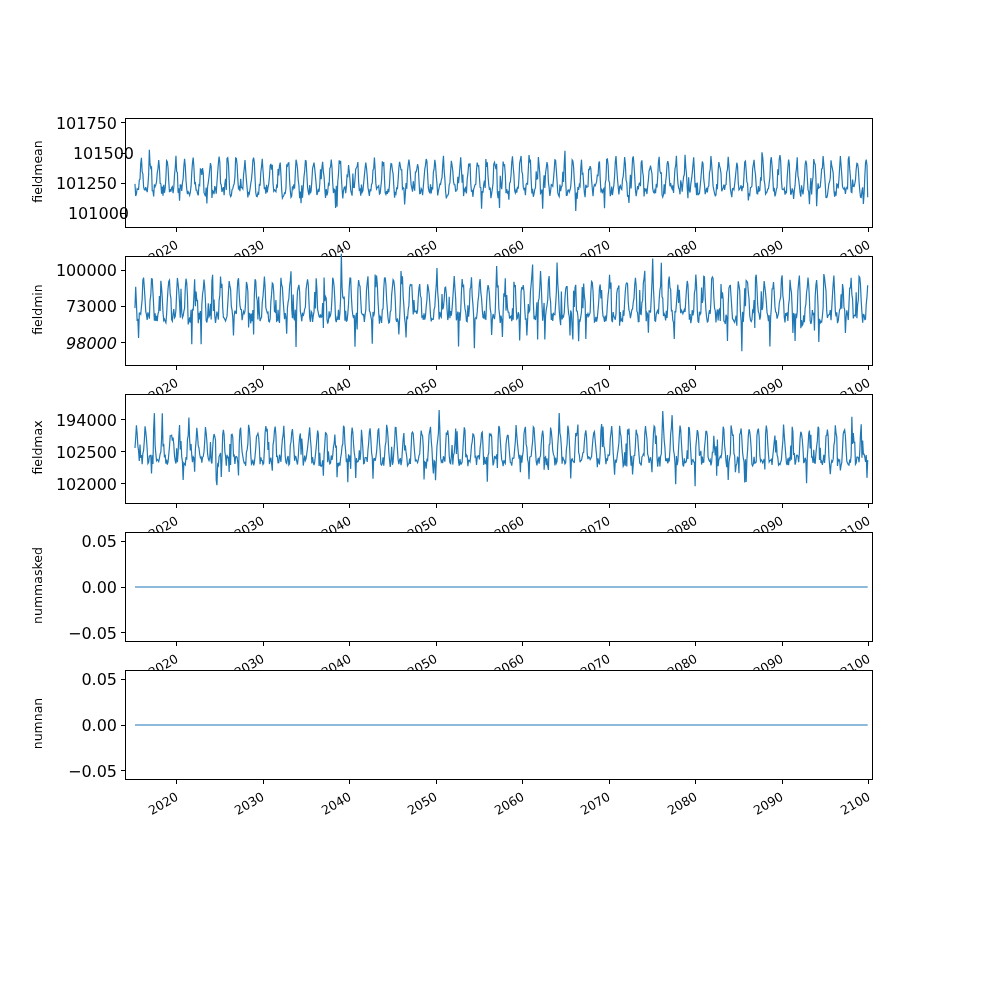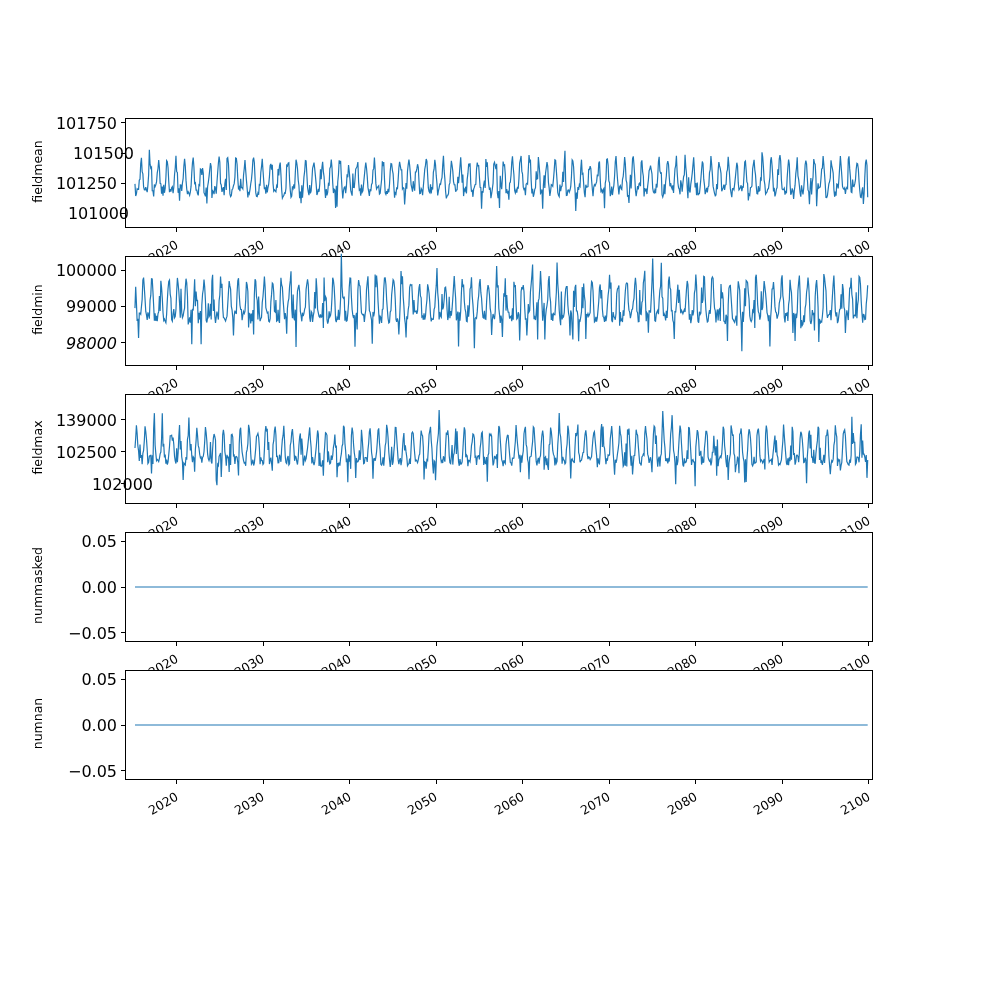--- a/index.html
+++ b/index.html
@@ -119,21 +119,21 @@
       <div class="tickmark" style="left: 868.176px; top: 228px; width: 1px; height: 4px;"></div>
       <div class="xtick-label" style="left: 834.676px; top: 236px; width: 34px; text-align: right;">2100</div>
       <div class="panel" style="top: 256px; height: 110px;">
         <svg viewBox="0 0 748 110" preserveAspectRatio="none">
           <path d="M8.99 52.07 L9.71 30.38 L10.44 46.36 L11.16 65.09 L11.88 62.88 L12.60 82.55 L13.32 57.23 L14.04 57.20 L14.76 58.27 L15.48 50.54 L16.20 43.14 L16.92 23.42 L17.65 20.93 L18.37 31.41 L19.09 43.03 L19.81 55.46 L20.53 58.92 L21.25 64.10 L21.97 56.32 L22.69 58.99 L23.41 62.75 L24.13 43.84 L24.85 39.14 L25.58 22.12 L26.30 22.33 L27.02 35.51 L27.74 49.83 L28.46 64.96 L29.18 57.23 L29.90 65.11 L30.62 60.03 L31.34 65.40 L32.06 57.98 L32.79 55.65 L33.51 39.77 L34.23 54.86 L34.95 24.25 L35.67 31.26 L36.39 42.13 L37.11 56.50 L37.83 64.60 L38.55 63.23 L39.27 65.48 L40.00 67.01 L40.72 58.44 L41.44 43.78 L42.16 32.16 L42.88 24.79 L43.60 23.47 L44.32 37.81 L45.04 42.11 L45.76 63.81 L46.48 65.35 L47.21 57.43 L47.93 53.13 L48.65 61.98 L49.37 60.74 L50.09 53.41 L50.81 35.23 L51.53 21.30 L52.25 27.31 L52.97 35.09 L53.69 46.72 L54.42 61.87 L55.14 32.30 L55.86 56.23 L56.58 61.71 L57.30 59.90 L58.02 55.34 L58.74 52.00 L59.46 31.26 L60.18 22.10 L60.90 26.32 L61.63 39.64 L62.35 68.70 L63.07 65.58 L63.79 61.36 L64.51 66.96 L65.23 53.80 L65.95 88.91 L66.67 52.82 L67.39 54.39 L68.11 39.32 L68.83 22.73 L69.56 50.23 L70.28 35.24 L71.00 44.35 L71.72 44.19 L72.44 67.49 L73.16 56.92 L73.88 63.47 L74.60 55.02 L75.32 88.87 L76.04 48.86 L76.77 37.69 L77.49 33.08 L78.21 22.95 L78.93 30.80 L79.65 44.81 L80.37 64.65 L81.09 66.64 L81.81 61.48 L82.53 47.17 L83.25 60.91 L83.98 59.49 L84.70 47.73 L85.42 63.67 L86.14 24.41 L86.86 18.16 L87.58 54.92 L88.30 43.33 L89.02 60.12 L89.74 67.15 L90.46 61.26 L91.19 55.51 L91.91 59.44 L92.63 63.70 L93.35 44.51 L94.07 38.76 L94.79 19.92 L95.51 31.42 L96.23 27.35 L96.95 51.42 L97.67 61.64 L98.40 62.12 L99.12 63.55 L99.84 65.13 L100.56 62.51 L101.28 60.22 L102.00 48.35 L102.72 36.05 L103.44 24.53 L104.16 29.48 L104.88 32.73 L105.61 50.25 L106.33 53.92 L107.05 61.72 L107.77 79.85 L108.49 59.87 L109.21 54.68 L109.93 57.16 L110.65 57.38 L111.37 36.74 L112.09 24.21 L112.82 21.58 L113.54 38.47 L114.26 49.18 L114.98 53.37 L115.70 53.43 L116.42 64.27 L117.14 59.32 L117.86 55.56 L118.58 57.53 L119.30 55.32 L120.02 44.20 L120.75 25.38 L121.47 28.42 L122.19 35.16 L122.91 71.80 L123.63 57.50 L124.35 58.01 L125.07 67.57 L125.79 57.61 L126.51 65.44 L127.23 53.92 L127.96 78.82 L128.68 38.63 L129.40 22.66 L130.12 24.69 L130.84 40.46 L131.56 44.26 L132.28 63.53 L133.00 40.27 L133.72 57.27 L134.44 65.26 L135.17 62.82 L135.89 61.50 L136.61 46.36 L137.33 40.44 L138.05 31.06 L138.77 20.01 L139.49 30.79 L140.21 51.60 L140.93 54.31 L141.65 56.92 L142.38 56.24 L143.10 65.35 L143.82 66.02 L144.54 62.77 L145.26 45.71 L145.98 37.85 L146.70 26.54 L147.42 27.45 L148.14 36.30 L148.86 55.18 L149.59 55.97 L150.31 43.77 L151.03 65.35 L151.75 64.70 L152.47 53.68 L153.19 64.58 L153.91 67.08 L154.63 40.63 L155.35 21.11 L156.07 28.47 L156.80 30.66 L157.52 43.64 L158.24 53.19 L158.96 63.41 L159.68 57.23 L160.40 61.60 L161.12 78.26 L161.84 52.32 L162.56 45.70 L163.28 42.51 L164.00 30.08 L164.73 24.07 L165.45 14.56 L166.17 52.86 L166.89 62.44 L167.61 38.32 L168.33 62.14 L169.05 64.62 L169.77 53.64 L170.49 91.59 L171.21 51.02 L171.94 34.74 L172.66 31.21 L173.38 28.32 L174.10 35.70 L174.82 55.41 L175.54 59.35 L176.26 65.50 L176.98 56.78 L177.70 60.17 L178.42 57.43 L179.15 53.09 L179.87 51.13 L180.59 32.93 L181.31 27.47 L182.03 22.65 L182.75 28.10 L183.47 45.88 L184.19 61.78 L184.91 66.00 L185.63 55.35 L186.36 56.81 L187.08 66.03 L187.80 59.76 L188.52 55.87 L189.24 35.74 L189.96 52.43 L190.68 21.57 L191.40 32.30 L192.12 53.43 L192.84 56.87 L193.57 60.58 L194.29 61.39 L195.01 58.49 L195.73 61.42 L196.45 60.82 L197.17 46.78 L197.89 72.38 L198.61 20.91 L199.33 45.07 L200.05 40.24 L200.78 41.86 L201.50 63.57 L202.22 67.82 L202.94 65.31 L203.66 55.23 L204.38 61.01 L205.10 59.40 L205.82 54.39 L206.54 41.23 L207.26 21.15 L207.98 23.69 L208.71 30.72 L209.43 44.29 L210.15 64.07 L210.87 66.39 L211.59 61.95 L212.31 63.83 L213.03 53.80 L213.75 64.14 L214.47 57.20 L215.19 42.12 L215.92 -3.39 L216.64 30.59 L217.36 40.97 L218.08 42.08 L218.80 40.35 L219.52 64.99 L220.24 54.66 L220.96 65.30 L221.68 64.80 L222.40 57.68 L223.13 47.94 L223.85 30.82 L224.57 21.42 L225.29 21.55 L226.01 40.81 L226.73 53.50 L227.45 59.29 L228.17 62.28 L228.89 59.27 L229.61 91.36 L230.34 61.54 L231.06 56.87 L231.78 73.73 L232.50 33.59 L233.22 23.44 L233.94 28.22 L234.66 29.75 L235.38 44.01 L236.10 56.77 L236.82 58.23 L237.55 59.11 L238.27 58.58 L238.99 66.21 L239.71 58.72 L240.43 54.01 L241.15 33.44 L241.87 26.00 L242.59 19.59 L243.31 37.71 L244.03 54.67 L244.76 56.24 L245.48 60.40 L246.20 63.98 L246.92 88.26 L247.64 55.96 L248.36 60.45 L249.08 56.52 L249.80 17.87 L250.52 30.86 L251.24 18.82 L251.97 27.45 L252.69 44.94 L253.41 57.07 L254.13 67.94 L254.85 60.48 L255.57 61.65 L256.29 67.11 L257.01 53.61 L257.73 52.90 L258.45 32.48 L259.17 21.33 L259.90 21.24 L260.62 27.94 L261.34 43.51 L262.06 53.71 L262.78 62.66 L263.50 67.15 L264.22 66.40 L264.94 56.04 L265.66 54.49 L266.38 38.30 L267.11 30.89 L267.83 23.10 L268.55 24.43 L269.27 30.63 L269.99 43.76 L270.71 63.49 L271.43 66.15 L272.15 62.43 L272.87 65.41 L273.59 78.93 L274.32 63.25 L275.04 45.47 L275.76 14.37 L276.48 27.73 L277.20 19.57 L277.92 40.19 L278.64 50.00 L279.36 62.55 L280.08 68.05 L280.80 82.03 L281.53 60.35 L282.25 63.41 L282.97 53.68 L283.69 49.03 L284.41 30.84 L285.13 28.09 L285.85 28.68 L286.57 28.35 L287.29 43.06 L288.01 58.58 L288.74 43.82 L289.46 55.84 L290.18 55.78 L290.90 54.99 L291.62 57.99 L292.34 54.90 L293.06 40.96 L293.78 31.28 L294.50 27.64 L295.22 39.67 L295.95 41.66 L296.67 61.05 L297.39 60.27 L298.11 63.92 L298.83 57.30 L299.55 63.84 L300.27 60.29 L300.99 50.64 L301.71 44.03 L302.43 27.79 L303.15 31.49 L303.88 36.95 L304.60 46.27 L305.32 59.10 L306.04 65.66 L306.76 62.75 L307.48 63.46 L308.20 63.44 L308.92 53.34 L309.64 51.01 L310.36 37.85 L311.09 28.94 L311.81 11.34 L312.53 36.10 L313.25 44.40 L313.97 63.54 L314.69 55.97 L315.41 60.14 L316.13 61.37 L316.85 37.82 L317.57 53.30 L318.30 51.00 L319.02 43.25 L319.74 31.28 L320.46 30.75 L321.18 37.40 L321.90 53.29 L322.62 64.22 L323.34 60.38 L324.06 40.48 L324.78 62.42 L325.51 55.10 L326.23 59.68 L326.95 52.38 L327.67 42.33 L328.39 30.75 L329.11 19.44 L329.83 31.88 L330.55 42.39 L331.27 64.51 L331.99 60.68 L332.72 55.49 L333.44 91.27 L334.16 56.25 L334.88 64.83 L335.60 54.97 L336.32 35.80 L337.04 22.43 L337.76 30.54 L338.48 28.08 L339.20 44.90 L339.93 52.88 L340.65 56.14 L341.37 65.36 L342.09 65.86 L342.81 49.19 L343.53 60.81 L344.25 52.37 L344.97 32.70 L345.69 30.79 L346.41 20.65 L347.13 39.67 L347.86 48.27 L348.58 60.00 L349.30 93.05 L350.02 62.54 L350.74 61.78 L351.46 62.59 L352.18 55.64 L352.90 44.89 L353.62 39.50 L354.34 26.80 L355.07 22.46 L355.79 36.09 L356.51 42.00 L357.23 53.74 L357.95 61.52 L358.67 62.14 L359.39 54.82 L360.11 62.96 L360.83 63.34 L361.55 46.04 L362.28 34.09 L363.00 28.72 L363.72 31.70 L364.44 38.78 L365.16 52.02 L365.88 57.20 L366.60 79.54 L367.32 64.05 L368.04 58.03 L368.76 60.91 L369.49 63.35 L370.21 55.45 L370.93 32.45 L371.65 9.10 L372.37 31.02 L373.09 28.86 L373.81 52.15 L374.53 58.89 L375.25 67.08 L375.97 59.63 L376.70 63.51 L377.42 81.41 L378.14 56.25 L378.86 36.86 L379.58 40.37 L380.30 21.67 L381.02 54.59 L381.74 38.81 L382.46 51.72 L383.18 56.18 L383.91 56.30 L384.63 62.77 L385.35 60.89 L386.07 60.22 L386.79 65.28 L387.51 52.27 L388.23 63.98 L388.95 25.20 L389.67 30.56 L390.39 28.44 L391.11 48.69 L391.84 63.19 L392.56 62.16 L393.28 56.29 L394.00 58.68 L394.72 84.98 L395.44 63.00 L396.16 35.07 L396.88 30.60 L397.60 32.93 L398.32 28.54 L399.05 35.08 L399.77 51.65 L400.49 64.00 L401.21 62.37 L401.93 79.85 L402.65 65.02 L403.37 47.93 L404.09 56.06 L404.81 54.70 L405.53 35.55 L406.26 27.61 L406.98 18.76 L407.70 7.77 L408.42 45.52 L409.14 63.31 L409.86 61.32 L410.58 64.15 L411.30 57.09 L412.02 46.02 L412.74 84.01 L413.47 44.70 L414.19 42.17 L414.91 31.17 L415.63 14.18 L416.35 28.19 L417.07 47.52 L417.79 64.96 L418.51 56.83 L419.23 46.76 L419.95 83.93 L420.68 60.54 L421.40 53.39 L422.12 49.39 L422.84 43.81 L423.56 23.97 L424.28 19.44 L425.00 39.82 L425.72 45.54 L426.44 64.03 L427.16 57.72 L427.89 65.10 L428.61 57.58 L429.33 58.59 L430.05 58.77 L430.77 48.22 L431.49 36.08 L432.21 5.72 L432.93 26.76 L433.65 37.25 L434.37 54.30 L435.10 63.67 L435.82 69.46 L436.54 35.08 L437.26 63.59 L437.98 59.99 L438.70 60.96 L439.42 56.61 L440.14 42.17 L440.86 32.77 L441.58 30.19 L442.30 30.15 L443.03 48.62 L443.75 57.48 L444.47 60.84 L445.19 79.86 L445.91 54.48 L446.63 57.45 L447.35 72.26 L448.07 84.02 L448.79 34.48 L449.51 50.79 L450.24 31.03 L450.96 28.33 L451.68 54.94 L452.40 54.98 L453.12 60.31 L453.84 85.75 L454.56 64.38 L455.28 65.21 L456.00 60.96 L456.72 55.63 L457.45 30.58 L458.17 52.23 L458.89 26.92 L459.61 39.67 L460.33 45.48 L461.05 83.54 L461.77 58.00 L462.49 60.07 L463.21 57.66 L463.93 60.31 L464.66 58.66 L465.38 56.69 L466.10 35.78 L466.82 24.91 L467.54 25.87 L468.26 34.39 L468.98 52.55 L469.70 66.12 L470.42 65.31 L471.14 60.83 L471.87 65.75 L472.59 61.84 L473.31 53.63 L474.03 45.11 L474.75 31.52 L475.47 27.98 L476.19 42.30 L476.91 33.65 L477.63 52.72 L478.35 60.65 L479.08 61.52 L479.80 66.05 L480.52 59.54 L481.24 65.41 L481.96 60.43 L482.68 48.57 L483.40 38.98 L484.12 32.88 L484.84 18.16 L485.56 32.23 L486.28 25.89 L487.01 64.39 L487.73 66.31 L488.45 56.06 L489.17 60.62 L489.89 61.75 L490.61 63.97 L491.33 57.40 L492.05 37.28 L492.77 32.60 L493.49 31.26 L494.22 29.01 L494.94 70.08 L495.66 56.06 L496.38 64.54 L497.10 63.56 L497.82 66.20 L498.54 54.23 L499.26 59.93 L499.98 45.65 L500.70 34.42 L501.43 27.43 L502.15 26.50 L502.87 27.34 L503.59 45.91 L504.31 54.12 L505.03 56.04 L505.75 62.39 L506.47 58.47 L507.19 53.82 L507.91 52.98 L508.64 46.03 L509.36 42.11 L510.08 28.58 L510.80 21.08 L511.52 29.25 L512.24 55.16 L512.96 56.80 L513.68 66.05 L514.40 65.85 L515.12 33.72 L515.85 58.05 L516.57 58.50 L517.29 46.29 L518.01 44.44 L518.73 26.42 L519.45 21.76 L520.17 13.99 L520.89 45.22 L521.61 65.40 L522.33 56.93 L523.06 58.29 L523.78 77.01 L524.50 54.74 L525.22 54.70 L525.94 56.65 L526.66 41.97 L527.38 25.77 L528.10 1.63 L528.82 31.46 L529.54 45.58 L530.26 64.75 L530.99 65.31 L531.71 57.94 L532.43 55.74 L533.15 54.35 L533.87 58.30 L534.59 43.81 L535.31 33.90 L536.03 29.79 L536.75 5.85 L537.47 40.61 L538.20 41.88 L538.92 60.17 L539.64 57.90 L540.36 59.68 L541.08 64.68 L541.80 54.69 L542.52 61.99 L543.24 48.93 L543.96 24.63 L544.68 19.90 L545.41 31.37 L546.13 33.05 L546.85 54.77 L547.57 54.55 L548.29 64.26 L549.01 66.81 L549.73 83.41 L550.45 54.92 L551.17 56.59 L551.89 47.92 L552.62 38.04 L553.34 28.18 L554.06 46.77 L554.78 33.42 L555.50 46.68 L556.22 57.28 L556.94 54.23 L557.66 55.79 L558.38 57.75 L559.10 55.51 L559.83 53.61 L560.55 56.01 L561.27 44.09 L561.99 32.97 L562.71 24.41 L563.43 28.05 L564.15 45.95 L564.87 63.89 L565.59 58.20 L566.31 67.34 L567.04 62.75 L567.76 53.96 L568.48 59.38 L569.20 55.22 L569.92 36.75 L570.64 32.95 L571.36 17.84 L572.08 28.81 L572.80 54.03 L573.52 65.42 L574.24 67.05 L574.97 55.76 L575.69 58.49 L576.41 57.03 L577.13 31.09 L577.85 46.77 L578.57 43.10 L579.29 19.77 L580.01 20.22 L580.73 40.20 L581.45 54.00 L582.18 61.28 L582.90 66.14 L583.62 65.39 L584.34 58.24 L585.06 54.21 L585.78 57.84 L586.50 45.34 L587.22 22.26 L587.94 20.43 L588.66 21.92 L589.39 41.01 L590.11 51.99 L590.83 54.52 L591.55 66.60 L592.27 57.25 L592.99 53.45 L593.71 64.73 L594.43 53.97 L595.15 52.93 L595.87 65.27 L596.60 27.52 L597.32 42.07 L598.04 36.02 L598.76 42.90 L599.48 65.26 L600.20 65.52 L600.92 68.28 L601.64 58.85 L602.36 60.64 L603.08 85.65 L603.81 48.90 L604.53 32.02 L605.25 29.43 L605.97 29.03 L606.69 40.44 L607.41 51.84 L608.13 62.89 L608.85 63.81 L609.57 65.29 L610.29 66.54 L611.02 63.20 L611.74 59.80 L612.46 70.06 L613.18 39.37 L613.90 24.84 L614.62 29.08 L615.34 33.93 L616.06 55.37 L616.78 65.28 L617.50 96.06 L618.23 55.77 L618.95 66.04 L619.67 53.98 L620.39 31.78 L621.11 50.16 L621.83 24.01 L622.55 24.90 L623.27 26.09 L623.99 35.99 L624.71 42.80 L625.43 60.07 L626.16 64.12 L626.88 65.64 L627.60 63.85 L628.32 54.38 L629.04 55.65 L629.76 43.88 L630.48 72.29 L631.20 21.01 L631.92 18.09 L632.64 31.22 L633.37 48.58 L634.09 55.96 L634.81 57.45 L635.53 63.74 L636.25 60.15 L636.97 34.80 L637.69 53.94 L638.41 51.45 L639.13 36.57 L639.85 24.40 L640.58 30.62 L641.30 37.07 L642.02 45.84 L642.74 56.57 L643.46 59.48 L644.18 65.27 L644.90 59.25 L645.62 91.10 L646.34 61.81 L647.06 52.00 L647.79 32.50 L648.51 32.30 L649.23 25.41 L649.95 35.35 L650.67 50.29 L651.39 56.02 L652.11 56.63 L652.83 62.82 L653.55 59.90 L654.27 57.40 L655.00 47.27 L655.72 43.72 L656.44 40.56 L657.16 22.37 L657.88 18.71 L658.60 39.20 L659.32 44.26 L660.04 61.31 L660.76 66.68 L661.48 57.20 L662.21 59.81 L662.93 56.30 L663.65 65.07 L664.37 48.46 L665.09 43.37 L665.81 23.25 L666.53 31.55 L667.25 36.23 L667.97 53.24 L668.69 77.36 L669.41 57.03 L670.14 58.99 L670.86 85.47 L671.58 57.77 L672.30 62.19 L673.02 55.89 L673.74 34.11 L674.46 25.84 L675.18 18.99 L675.90 37.06 L676.62 72.61 L677.35 64.26 L678.07 69.67 L678.79 68.31 L679.51 59.39 L680.23 66.33 L680.95 51.99 L681.67 48.13 L682.39 36.13 L683.11 31.09 L683.83 20.91 L684.56 29.09 L685.28 43.82 L686.00 64.76 L686.72 68.24 L687.44 64.96 L688.16 54.10 L688.88 59.11 L689.60 56.73 L690.32 74.91 L691.04 40.18 L691.77 28.47 L692.49 23.56 L693.21 35.10 L693.93 51.25 L694.65 86.67 L695.37 62.98 L696.09 67.69 L696.81 65.60 L697.53 66.26 L698.25 60.30 L698.98 51.71 L699.70 17.41 L700.42 21.22 L701.14 28.43 L701.86 34.32 L702.58 54.87 L703.30 61.96 L704.02 59.68 L704.74 58.75 L705.46 58.34 L706.19 54.13 L706.91 64.50 L707.63 51.81 L708.35 39.07 L709.07 27.51 L709.79 18.90 L710.51 36.75 L711.23 55.37 L711.95 60.53 L712.67 56.33 L713.39 67.35 L714.12 65.01 L714.84 58.87 L715.56 53.43 L716.28 52.70 L717.00 38.03 L717.72 52.64 L718.44 27.61 L719.16 33.00 L719.88 51.11 L720.60 53.84 L721.33 77.45 L722.05 61.10 L722.77 54.42 L723.49 58.58 L724.21 64.22 L724.93 47.57 L725.65 31.63 L726.37 31.53 L727.09 21.27 L727.81 38.25 L728.54 42.88 L729.26 62.58 L729.98 59.82 L730.70 59.16 L731.42 59.80 L732.14 35.99 L732.86 62.40 L733.58 48.96 L734.30 43.59 L735.02 19.71 L735.75 20.77 L736.47 28.63 L737.19 45.36 L737.91 56.72 L738.63 66.82 L739.35 58.58 L740.07 58.98 L740.79 63.67 L741.51 63.28 L742.23 47.92 L742.96 40.61 L743.68 28.69" fill="none" stroke="#1f77b4" stroke-width="1.2" vector-effect="non-scaling-stroke"></path>
         </svg>
       </div>
       <div class="ylabel" style="width: 110px; left: -18px; top: 302px;">fieldmin</div>
       <div class="ytick" style="left: 0px; width: 117px; top: 342.557px; font-style: italic;">98000</div>
       <div class="tickmark" style="left: 121px; top: 342.057px; width: 4px; height: 1px;"></div>
-      <div class="ytick" style="left: 0px; width: 117px; top: 306.492px;">99000</div>
+      <div class="ytick" style="left: 0px; width: 117px; top: 306.492px;">73000</div>
       <div class="tickmark" style="left: 121px; top: 305.992px; width: 4px; height: 1px;"></div>
       <div class="ytick" style="left: 0px; width: 117px; top: 270.426px;">100000</div>
       <div class="tickmark" style="left: 121px; top: 269.926px; width: 4px; height: 1px;"></div>
       <div class="tickmark" style="left: 176.384px; top: 366px; width: 1px; height: 4px;"></div>
       <div class="xtick-label" style="left: 142.884px; top: 374px; width: 34px; text-align: right;">2020</div>
       <div class="tickmark" style="left: 262.858px; top: 366px; width: 1px; height: 4px;"></div>
       <div class="xtick-label" style="left: 229.358px; top: 374px; width: 34px; text-align: right;">2030</div>
       <div class="tickmark" style="left: 349.332px; top: 366px; width: 1px; height: 4px;"></div>
       <div class="xtick-label" style="left: 315.832px; top: 374px; width: 34px; text-align: right;">2040</div>
       <div class="tickmark" style="left: 435.806px; top: 366px; width: 1px; height: 4px;"></div>
@@ -147,25 +147,25 @@
       <div class="tickmark" style="left: 781.702px; top: 366px; width: 1px; height: 4px;"></div>
       <div class="xtick-label" style="left: 748.202px; top: 374px; width: 34px; text-align: right;">2090</div>
       <div class="tickmark" style="left: 868.176px; top: 366px; width: 1px; height: 4px;"></div>
       <div class="xtick-label" style="left: 834.676px; top: 374px; width: 34px; text-align: right;">2100</div>
       <div class="panel" style="top: 394px; height: 110px;">
         <svg viewBox="0 0 748 110" preserveAspectRatio="none">
           <path d="M8.99 54.02 L9.71 43.98 L10.44 30.86 L11.16 39.25 L11.88 51.68 L12.60 56.89 L13.32 67.14 L14.04 50.51 L14.76 64.12 L15.48 61.11 L16.20 70.50 L16.92 59.53 L17.65 56.34 L18.37 46.53 L19.09 31.98 L19.81 37.28 L20.53 44.96 L21.25 55.71 L21.97 69.86 L22.69 68.65 L23.41 62.34 L24.13 61.66 L24.85 61.41 L25.58 79.86 L26.30 61.32 L27.02 70.33 L27.74 33.85 L28.46 18.48 L29.18 50.90 L29.90 59.69 L30.62 66.88 L31.34 65.70 L32.06 66.40 L32.79 67.74 L33.51 64.53 L34.23 59.89 L34.95 58.06 L35.67 44.63 L36.39 18.49 L37.11 52.47 L37.83 49.72 L38.55 63.62 L39.27 60.64 L40.00 69.89 L40.72 65.73 L41.44 70.85 L42.16 68.11 L42.88 60.61 L43.60 52.60 L44.32 41.62 L45.04 41.51 L45.76 40.99 L46.48 46.50 L47.21 43.47 L47.93 50.44 L48.65 62.43 L49.37 67.15 L50.09 69.85 L50.81 54.15 L51.53 68.45 L52.25 59.14 L52.97 41.88 L53.69 30.50 L54.42 55.42 L55.14 46.80 L55.86 62.95 L56.58 67.54 L57.30 86.63 L58.02 69.39 L58.74 70.46 L59.46 71.30 L60.18 63.08 L60.90 65.84 L61.63 45.15 L62.35 41.45 L63.07 23.02 L63.79 45.19 L64.51 56.38 L65.23 50.00 L65.95 61.90 L66.67 68.34 L67.39 62.79 L68.11 63.99 L68.83 78.13 L69.56 55.37 L70.28 46.46 L71.00 33.48 L71.72 41.01 L72.44 51.59 L73.16 53.94 L73.88 60.35 L74.60 64.04 L75.32 63.28 L76.04 68.82 L76.77 63.50 L77.49 62.40 L78.21 57.79 L78.93 47.22 L79.65 32.58 L80.37 38.45 L81.09 47.37 L81.81 60.02 L82.53 64.77 L83.25 66.79 L83.98 64.38 L84.70 47.92 L85.42 67.73 L86.14 69.85 L86.86 54.84 L87.58 44.18 L88.30 39.73 L89.02 42.18 L89.74 46.01 L90.46 86.81 L91.19 91.96 L91.91 70.62 L92.63 71.89 L93.35 62.50 L94.07 61.20 L94.79 59.13 L95.51 83.50 L96.23 65.48 L96.95 40.53 L97.67 35.37 L98.40 40.90 L99.12 57.81 L99.84 62.49 L100.56 72.09 L101.28 60.97 L102.00 63.79 L102.72 63.38 L103.44 78.48 L104.16 49.91 L104.88 71.20 L105.61 40.52 L106.33 40.03 L107.05 42.92 L107.77 61.84 L108.49 61.22 L109.21 70.18 L109.93 63.06 L110.65 62.58 L111.37 63.52 L112.09 69.02 L112.82 82.03 L113.54 49.41 L114.26 35.73 L114.98 33.26 L115.70 48.45 L116.42 58.07 L117.14 62.45 L117.86 66.76 L118.58 69.29 L119.30 68.81 L120.02 72.09 L120.75 58.33 L121.47 55.68 L122.19 49.73 L122.91 30.40 L123.63 34.24 L124.35 43.78 L125.07 59.72 L125.79 70.41 L126.51 69.08 L127.23 65.96 L127.96 71.79 L128.68 69.42 L129.40 61.97 L130.12 53.67 L130.84 42.07 L131.56 41.02 L132.28 39.21 L133.00 43.11 L133.72 53.40 L134.44 70.40 L135.17 63.42 L135.89 66.61 L136.61 66.79 L137.33 70.74 L138.05 69.60 L138.77 55.65 L139.49 38.41 L140.21 31.70 L140.93 36.21 L141.65 35.40 L142.38 55.87 L143.10 48.00 L143.82 70.38 L144.54 66.28 L145.26 63.83 L145.98 69.78 L146.70 77.19 L147.42 50.50 L148.14 46.57 L148.86 36.24 L149.59 32.14 L150.31 40.71 L151.03 62.66 L151.75 62.41 L152.47 69.08 L153.19 68.98 L153.91 60.89 L154.63 63.53 L155.35 68.06 L156.07 54.81 L156.80 45.23 L157.52 41.21 L158.24 31.46 L158.96 46.35 L159.68 62.64 L160.40 68.71 L161.12 69.73 L161.84 63.98 L162.56 62.20 L163.28 71.15 L164.00 70.04 L164.73 51.14 L165.45 47.88 L166.17 38.21 L166.89 34.77 L167.61 44.01 L168.33 54.66 L169.05 67.04 L169.77 62.41 L170.49 62.97 L171.21 67.50 L171.94 70.81 L172.66 64.05 L173.38 51.46 L174.10 42.55 L174.82 39.19 L175.54 60.73 L176.26 44.27 L176.98 54.04 L177.70 71.86 L178.42 67.02 L179.15 61.72 L179.87 66.70 L180.59 64.81 L181.31 59.17 L182.03 54.01 L182.75 46.88 L183.47 39.66 L184.19 33.02 L184.91 45.36 L185.63 53.48 L186.36 69.63 L187.08 63.13 L187.80 68.13 L188.52 71.45 L189.24 67.90 L189.96 60.60 L190.68 53.78 L191.40 44.98 L192.12 36.10 L192.84 39.76 L193.57 72.36 L194.29 58.92 L195.01 71.98 L195.73 72.68 L196.45 71.27 L197.17 66.52 L197.89 82.12 L198.61 60.87 L199.33 50.30 L200.05 38.43 L200.78 39.08 L201.50 40.99 L202.22 68.40 L202.94 57.46 L203.66 65.67 L204.38 70.15 L205.10 69.21 L205.82 61.59 L206.54 66.04 L207.26 61.76 L207.98 52.97 L208.71 49.19 L209.43 40.33 L210.15 53.72 L210.87 51.33 L211.59 83.78 L212.31 69.41 L213.03 71.48 L213.75 68.77 L214.47 72.03 L215.19 64.10 L215.92 60.05 L216.64 52.17 L217.36 49.96 L218.08 31.38 L218.80 32.97 L219.52 49.24 L220.24 56.96 L220.96 68.40 L221.68 64.82 L222.40 88.79 L223.13 60.40 L223.85 67.87 L224.57 61.62 L225.29 75.22 L226.01 41.14 L226.73 33.21 L227.45 38.15 L228.17 50.45 L228.89 58.85 L229.61 63.66 L230.34 84.47 L231.06 64.25 L231.78 68.20 L232.50 67.93 L233.22 66.57 L233.94 56.39 L234.66 66.07 L235.38 58.42 L236.10 35.40 L236.82 43.74 L237.55 55.16 L238.27 69.96 L238.99 69.42 L239.71 63.77 L240.43 63.76 L241.15 64.17 L241.87 68.15 L242.59 55.99 L243.31 49.17 L244.03 37.61 L244.76 33.94 L245.48 44.61 L246.20 58.35 L246.92 63.53 L247.64 85.33 L248.36 65.07 L249.08 64.73 L249.80 67.14 L250.52 63.49 L251.24 57.99 L251.97 48.19 L252.69 35.97 L253.41 33.97 L254.13 48.64 L254.85 56.74 L255.57 70.56 L256.29 71.35 L257.01 69.37 L257.73 63.38 L258.45 72.11 L259.17 62.81 L259.90 51.66 L260.62 48.17 L261.34 30.31 L262.06 34.62 L262.78 43.64 L263.50 58.06 L264.22 66.23 L264.94 73.33 L265.66 65.70 L266.38 52.82 L267.11 71.03 L267.83 68.16 L268.55 57.79 L269.27 49.44 L269.99 33.03 L270.71 33.14 L271.43 44.27 L272.15 55.15 L272.87 66.10 L273.59 70.34 L274.32 66.15 L275.04 64.27 L275.76 71.46 L276.48 66.93 L277.20 54.90 L277.92 44.89 L278.64 38.77 L279.36 56.43 L280.08 51.18 L280.80 57.97 L281.53 63.17 L282.25 71.96 L282.97 70.66 L283.69 70.01 L284.41 64.80 L285.13 70.14 L285.85 54.35 L286.57 38.92 L287.29 37.69 L288.01 39.36 L288.74 50.39 L289.46 59.51 L290.18 67.04 L290.90 66.19 L291.62 67.22 L292.34 68.89 L293.06 66.01 L293.78 61.71 L294.50 60.21 L295.22 47.11 L295.95 36.24 L296.67 40.24 L297.39 41.63 L298.11 53.08 L298.83 86.04 L299.55 68.15 L300.27 68.85 L300.99 75.13 L301.71 65.82 L302.43 66.63 L303.15 54.97 L303.88 40.33 L304.60 36.57 L305.32 32.39 L306.04 46.21 L306.76 54.79 L307.48 70.42 L308.20 80.03 L308.92 66.86 L309.64 67.90 L310.36 86.73 L311.09 68.32 L311.81 52.25 L312.53 45.82 L313.25 38.98 L313.97 15.39 L314.69 35.88 L315.41 63.44 L316.13 68.36 L316.85 66.91 L317.57 69.32 L318.30 62.40 L319.02 64.90 L319.74 67.96 L320.46 51.90 L321.18 38.19 L321.90 40.66 L322.62 36.08 L323.34 42.85 L324.06 61.65 L324.78 68.90 L325.51 69.77 L326.23 62.55 L326.95 50.96 L327.67 70.89 L328.39 61.33 L329.11 58.90 L329.83 49.19 L330.55 34.07 L331.27 59.95 L331.99 36.93 L332.72 55.29 L333.44 68.22 L334.16 72.12 L334.88 65.26 L335.60 70.35 L336.32 70.22 L337.04 68.01 L337.76 55.97 L338.48 43.62 L339.20 32.85 L339.93 36.27 L340.65 63.35 L341.37 61.06 L342.09 62.16 L342.81 72.48 L343.53 66.41 L344.25 66.63 L344.97 67.96 L345.69 61.54 L346.41 51.62 L347.13 47.70 L347.86 39.70 L348.58 40.25 L349.30 43.86 L350.02 63.15 L350.74 62.59 L351.46 71.25 L352.18 63.52 L352.90 62.08 L353.62 61.74 L354.34 65.63 L355.07 54.04 L355.79 48.46 L356.51 38.80 L357.23 37.69 L357.95 51.59 L358.67 71.15 L359.39 62.91 L360.11 69.48 L360.83 69.95 L361.55 63.09 L362.28 88.45 L363.00 61.39 L363.72 59.35 L364.44 40.05 L365.16 41.27 L365.88 39.74 L366.60 41.92 L367.32 60.46 L368.04 71.76 L368.76 69.04 L369.49 62.54 L370.21 63.00 L370.93 65.23 L371.65 60.38 L372.37 74.30 L373.09 45.24 L373.81 31.63 L374.53 33.54 L375.25 45.47 L375.97 56.16 L376.70 65.92 L377.42 67.97 L378.14 72.56 L378.86 66.49 L379.58 68.51 L380.30 69.76 L381.02 50.56 L381.74 44.34 L382.46 41.03 L383.18 41.28 L383.91 51.55 L384.63 60.58 L385.35 68.67 L386.07 69.06 L386.79 71.99 L387.51 64.27 L388.23 64.62 L388.95 64.21 L389.67 55.31 L390.39 47.43 L391.11 30.49 L391.84 41.04 L392.56 49.65 L393.28 57.02 L394.00 63.46 L394.72 62.18 L395.44 78.69 L396.16 61.30 L396.88 68.86 L397.60 62.04 L398.32 57.03 L399.05 39.41 L399.77 34.99 L400.49 32.49 L401.21 50.30 L401.93 53.24 L402.65 65.56 L403.37 68.50 L404.09 85.90 L404.81 63.32 L405.53 62.92 L406.26 62.42 L406.98 54.09 L407.70 47.45 L408.42 32.41 L409.14 33.57 L409.86 45.41 L410.58 56.67 L411.30 67.66 L412.02 71.61 L412.74 66.81 L413.47 63.98 L414.19 69.88 L414.91 63.74 L415.63 61.72 L416.35 49.43 L417.07 40.70 L417.79 36.21 L418.51 42.40 L419.23 76.16 L419.95 63.83 L420.68 62.91 L421.40 71.52 L422.12 64.49 L422.84 72.51 L423.56 76.29 L424.28 50.82 L425.00 49.84 L425.72 33.16 L426.44 37.32 L427.16 44.86 L427.89 56.47 L428.61 60.51 L429.33 62.16 L430.05 71.65 L430.77 63.86 L431.49 69.45 L432.21 67.64 L432.93 50.69 L433.65 40.08 L434.37 18.31 L435.10 38.74 L435.82 42.64 L436.54 52.93 L437.26 69.93 L437.98 62.95 L438.70 66.14 L439.42 66.33 L440.14 70.27 L440.86 69.14 L441.58 55.19 L442.30 49.90 L443.03 31.24 L443.75 35.74 L444.47 45.95 L445.19 62.55 L445.91 85.14 L446.63 66.00 L447.35 64.99 L448.07 67.29 L448.79 67.70 L449.51 69.34 L450.24 52.53 L450.96 38.72 L451.68 41.77 L452.40 38.42 L453.12 30.15 L453.84 58.40 L454.56 61.14 L455.28 68.46 L456.00 66.69 L456.72 66.56 L457.45 62.88 L458.17 58.77 L458.89 58.47 L459.61 47.55 L460.33 39.87 L461.05 36.08 L461.77 42.66 L462.49 60.27 L463.21 65.34 L463.93 63.02 L464.66 63.58 L465.38 65.77 L466.10 64.42 L466.82 62.64 L467.54 52.70 L468.26 44.10 L468.98 38.75 L469.70 37.29 L470.42 46.19 L471.14 54.17 L471.87 61.56 L472.59 73.53 L473.31 64.45 L474.03 68.97 L474.75 69.94 L475.47 58.53 L476.19 36.21 L476.91 29.49 L477.63 52.87 L478.35 32.13 L479.08 52.02 L479.80 54.05 L480.52 62.46 L481.24 70.47 L481.96 64.41 L482.68 66.97 L483.40 60.99 L484.12 61.56 L484.84 60.95 L485.56 44.75 L486.28 38.75 L487.01 31.68 L487.73 41.93 L488.45 58.25 L489.17 68.98 L489.89 81.24 L490.61 65.90 L491.33 69.13 L492.05 66.15 L492.77 60.09 L493.49 55.16 L494.22 48.94 L494.94 31.32 L495.66 38.87 L496.38 42.16 L497.10 53.83 L497.82 62.26 L498.54 72.60 L499.26 71.20 L499.98 58.31 L500.70 72.12 L501.43 49.34 L502.15 72.92 L502.87 35.04 L503.59 40.51 L504.31 34.26 L505.03 48.99 L505.75 61.47 L506.47 72.04 L507.19 61.93 L507.91 80.89 L508.64 70.23 L509.36 61.65 L510.08 61.61 L510.80 50.43 L511.52 35.37 L512.24 39.55 L512.96 40.84 L513.68 51.82 L514.40 61.23 L515.12 69.37 L515.85 69.47 L516.57 71.78 L517.29 63.11 L518.01 62.18 L518.73 60.16 L519.45 61.27 L520.17 39.15 L520.89 31.56 L521.61 39.16 L522.33 44.50 L523.06 60.22 L523.78 62.71 L524.50 69.13 L525.22 65.79 L525.94 63.43 L526.66 68.81 L527.38 78.74 L528.10 57.43 L528.82 40.08 L529.54 31.61 L530.26 32.69 L530.99 49.77 L531.71 41.20 L532.43 63.97 L533.15 73.06 L533.87 65.09 L534.59 62.75 L535.31 72.80 L536.03 62.49 L536.75 59.97 L537.47 38.87 L538.20 16.41 L538.92 32.20 L539.64 46.20 L540.36 53.64 L541.08 66.80 L541.80 66.93 L542.52 64.28 L543.24 69.59 L543.96 65.70 L544.68 67.69 L545.41 55.87 L546.13 39.76 L546.85 33.19 L547.57 20.53 L548.29 40.52 L549.01 56.39 L549.73 60.36 L550.45 69.58 L551.17 90.78 L551.89 62.06 L552.62 71.48 L553.34 67.51 L554.06 54.38 L554.78 41.61 L555.50 31.08 L556.22 35.41 L556.94 49.09 L557.66 60.87 L558.38 71.05 L559.10 72.86 L559.83 64.59 L560.55 68.92 L561.27 68.70 L561.99 67.05 L562.71 56.25 L563.43 65.24 L564.15 33.21 L564.87 33.56 L565.59 45.60 L566.31 58.05 L567.04 71.23 L567.76 66.40 L568.48 65.78 L569.20 68.12 L569.92 68.24 L570.64 92.94 L571.36 52.78 L572.08 44.79 L572.80 35.71 L573.52 38.18 L574.24 46.68 L574.97 61.91 L575.69 60.26 L576.41 56.91 L577.13 70.88 L577.85 62.61 L578.57 68.73 L579.29 68.44 L580.01 54.02 L580.73 46.92 L581.45 37.08 L582.18 37.12 L582.90 41.53 L583.62 62.97 L584.34 65.87 L585.06 67.37 L585.78 65.77 L586.50 71.79 L587.22 68.27 L587.94 58.35 L588.66 58.21 L589.39 41.48 L590.11 54.02 L590.83 61.44 L591.55 52.10 L592.27 82.20 L592.99 45.31 L593.71 72.45 L594.43 65.90 L595.15 64.32 L595.87 62.50 L596.60 63.58 L597.32 59.82 L598.04 48.77 L598.76 32.32 L599.48 35.06 L600.20 51.47 L600.92 58.32 L601.64 67.91 L602.36 73.44 L603.08 61.24 L603.81 86.46 L604.53 69.53 L605.25 64.08 L605.97 60.11 L606.69 31.01 L607.41 35.58 L608.13 40.99 L608.85 40.80 L609.57 59.64 L610.29 61.93 L611.02 78.57 L611.74 71.81 L612.46 69.92 L613.18 62.82 L613.90 65.59 L614.62 79.58 L615.34 40.20 L616.06 38.84 L616.78 34.08 L617.50 44.33 L618.23 58.31 L618.95 64.39 L619.67 67.74 L620.39 89.16 L621.11 65.57 L621.83 88.51 L622.55 65.97 L623.27 56.29 L623.99 41.31 L624.71 34.89 L625.43 37.67 L626.16 44.17 L626.88 55.07 L627.60 70.69 L628.32 72.29 L629.04 70.11 L629.76 62.93 L630.48 69.48 L631.20 68.95 L631.92 68.15 L632.64 41.30 L633.37 35.99 L634.09 34.25 L634.81 42.53 L635.53 61.52 L636.25 67.62 L636.97 66.02 L637.69 66.95 L638.41 69.19 L639.13 67.55 L639.85 65.15 L640.58 75.88 L641.30 39.81 L642.02 31.08 L642.74 36.21 L643.46 49.70 L644.18 60.29 L644.90 68.28 L645.62 66.91 L646.34 66.41 L647.06 65.57 L647.79 71.13 L648.51 62.32 L649.23 55.31 L649.95 47.66 L650.67 41.25 L651.39 58.57 L652.11 46.03 L652.83 60.94 L653.55 63.63 L654.27 71.24 L655.00 70.09 L655.72 70.91 L656.44 68.51 L657.16 66.02 L657.88 55.70 L658.60 47.06 L659.32 30.03 L660.04 41.15 L660.76 51.00 L661.48 60.27 L662.21 69.27 L662.93 71.23 L663.65 64.43 L664.37 71.56 L665.09 63.52 L665.81 67.33 L666.53 51.37 L667.25 65.85 L667.97 32.36 L668.69 37.29 L669.41 61.03 L670.14 59.20 L670.86 70.88 L671.58 68.20 L672.30 61.42 L673.02 61.27 L673.74 62.54 L674.46 68.37 L675.18 59.07 L675.90 44.14 L676.62 37.42 L677.35 39.59 L678.07 45.14 L678.79 54.76 L679.51 68.76 L680.23 68.41 L680.95 63.96 L681.67 66.13 L682.39 89.82 L683.11 63.11 L683.83 52.82 L684.56 39.23 L685.28 36.18 L686.00 54.53 L686.72 40.53 L687.44 63.23 L688.16 63.08 L688.88 69.17 L689.60 55.73 L690.32 68.41 L691.04 70.05 L691.77 59.30 L692.49 52.35 L693.21 46.74 L693.93 32.42 L694.65 33.95 L695.37 66.18 L696.09 53.84 L696.81 69.21 L697.53 67.57 L698.25 71.13 L698.98 66.69 L699.70 61.03 L700.42 69.22 L701.14 59.62 L701.86 41.73 L702.58 41.37 L703.30 35.27 L704.02 41.85 L704.74 61.80 L705.46 71.53 L706.19 80.56 L706.91 70.87 L707.63 66.89 L708.35 67.99 L709.07 65.34 L709.79 51.21 L710.51 47.06 L711.23 30.87 L711.95 39.18 L712.67 42.56 L713.39 72.36 L714.12 65.64 L714.84 67.01 L715.56 66.27 L716.28 76.86 L717.00 71.78 L717.72 68.71 L718.44 54.82 L719.16 39.62 L719.88 36.95 L720.60 35.53 L721.33 41.81 L722.05 56.48 L722.77 67.89 L723.49 69.26 L724.21 70.85 L724.93 71.43 L725.65 65.79 L726.37 69.03 L727.09 61.45 L727.81 22.16 L728.54 49.90 L729.26 38.70 L729.98 48.31 L730.70 48.33 L731.42 70.60 L732.14 69.35 L732.86 63.32 L733.58 63.26 L734.30 63.96 L735.02 68.56 L735.75 57.35 L736.47 39.85 L737.19 29.91 L737.91 63.94 L738.63 46.41 L739.35 60.23 L740.07 60.16 L740.79 63.34 L741.51 68.07 L742.23 61.15 L742.96 84.39 L743.68 66.12" fill="none" stroke="#1f77b4" stroke-width="1.2" vector-effect="non-scaling-stroke"></path>
         </svg>
       </div>
       <div class="ylabel" style="width: 110px; left: -18px; top: 440px;">fieldmax</div>
-      <div class="ytick" style="left: 0px; width: 117px; top: 483.535px; padding-left: 36px;">102000</div>
+      <div class="ytick" style="left: 0px; width: 117px; top: 483.535px;">102000</div>
       <div class="tickmark" style="left: 121px; top: 483.035px; width: 4px; height: 1px;"></div>
       <div class="ytick" style="left: 0px; width: 117px; top: 451.558px;">102500</div>
       <div class="tickmark" style="left: 121px; top: 451.058px; width: 4px; height: 1px;"></div>
-      <div class="ytick" style="left: 0px; width: 117px; top: 419.581px;">139000</div>
+      <div class="ytick" style="left: 0px; width: 117px; top: 419.581px;">194000</div>
       <div class="tickmark" style="left: 121px; top: 419.081px; width: 4px; height: 1px;"></div>
       <div class="tickmark" style="left: 176.384px; top: 504px; width: 1px; height: 4px;"></div>
       <div class="xtick-label" style="left: 142.884px; top: 512px; width: 34px; text-align: right;">2020</div>
       <div class="tickmark" style="left: 262.858px; top: 504px; width: 1px; height: 4px;"></div>
       <div class="xtick-label" style="left: 229.358px; top: 512px; width: 34px; text-align: right;">2030</div>
       <div class="tickmark" style="left: 349.332px; top: 504px; width: 1px; height: 4px;"></div>
       <div class="xtick-label" style="left: 315.832px; top: 512px; width: 34px; text-align: right;">2040</div>
       <div class="tickmark" style="left: 435.806px; top: 504px; width: 1px; height: 4px;"></div>
       <div class="xtick-label" style="left: 402.306px; top: 512px; width: 34px; text-align: right;">2050</div>
       <div class="tickmark" style="left: 522.28px; top: 504px; width: 1px; height: 4px;"></div>

